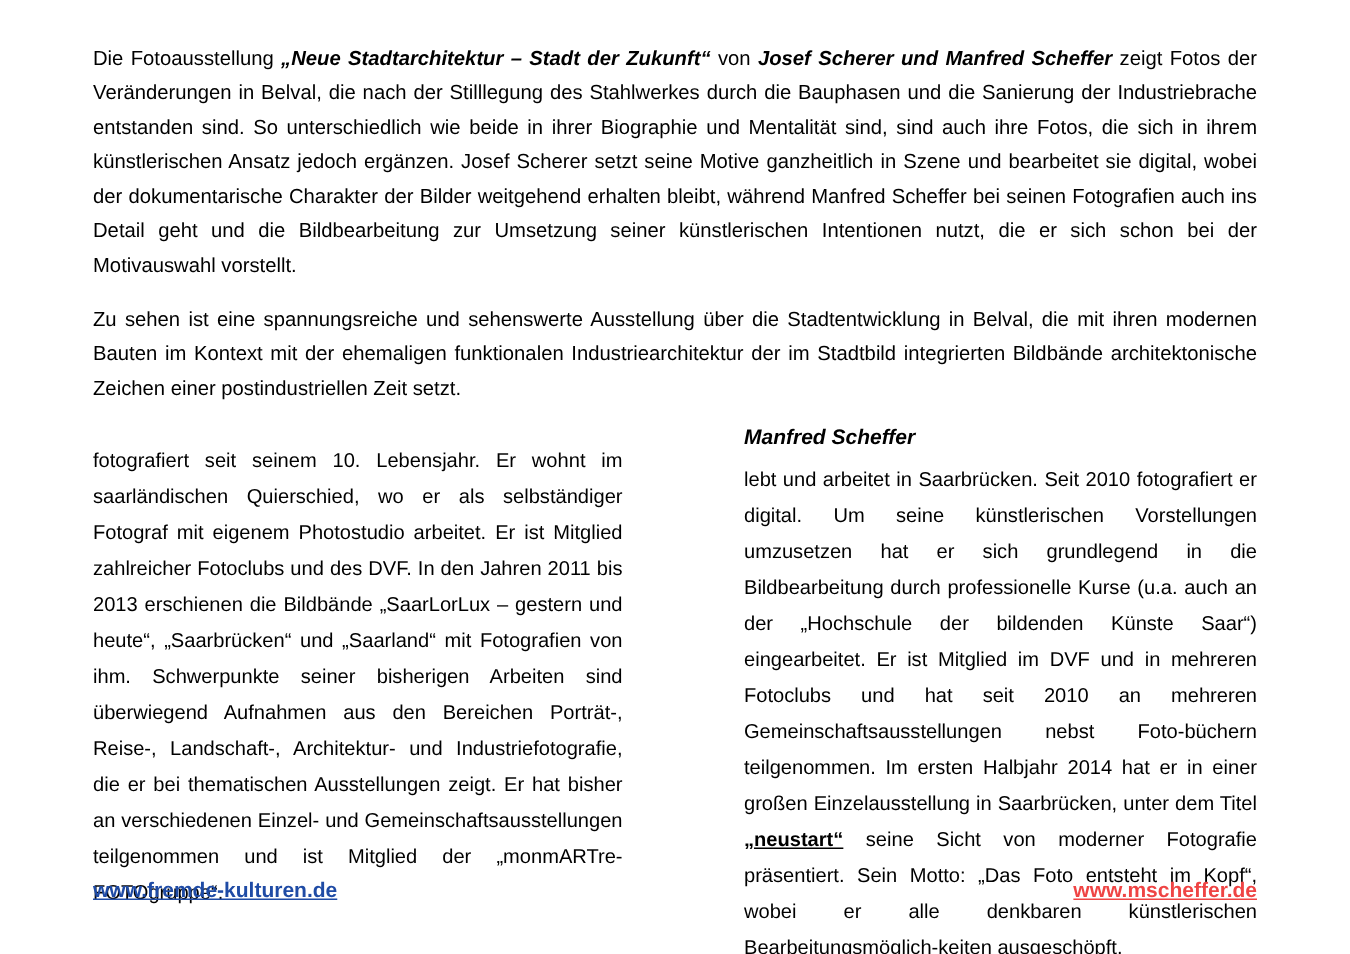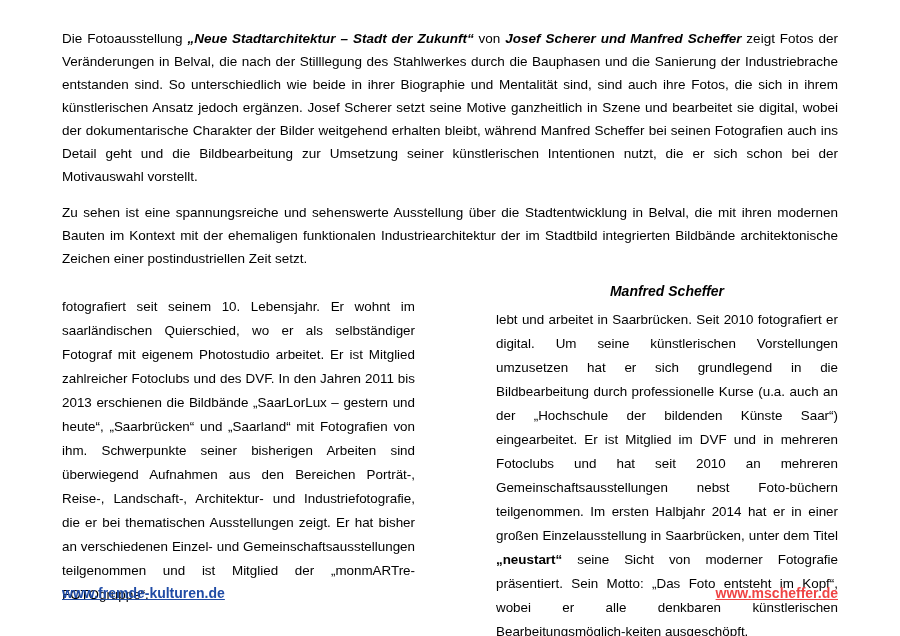--- a/index.html
+++ b/index.html
@@ -23,41 +23,42 @@
     line-height: 23px;
     text-align: justify;
     margin: 0 0 13px 0;
   }
   .seg-bold-italic {
     font-weight: bold;
     font-style: italic;
   }
   .seg-bold {
     font-weight: bold;
+    text-decoration: underline;
   }
   .columns {
     display: flex;
     justify-content: space-between;
     margin-top: 12px;
   }
   .column-left {
     width: 353px;
     padding-top: 12px;
   }
   .column-right {
     width: 342px;
   }
   .col-heading {
     font-size: 14px;
     font-weight: bold;
     font-style: italic;
     margin: 0 0 9px 0;
   }
   .heading-right {
-    text-align: center;
+    text-align: left;
   }
   .col-body {
     font-size: 13.4px;
     line-height: 24px;
     text-align: justify;
     margin: 0;
   }
   .footer-links {
     position: absolute;
     left: 62px;

